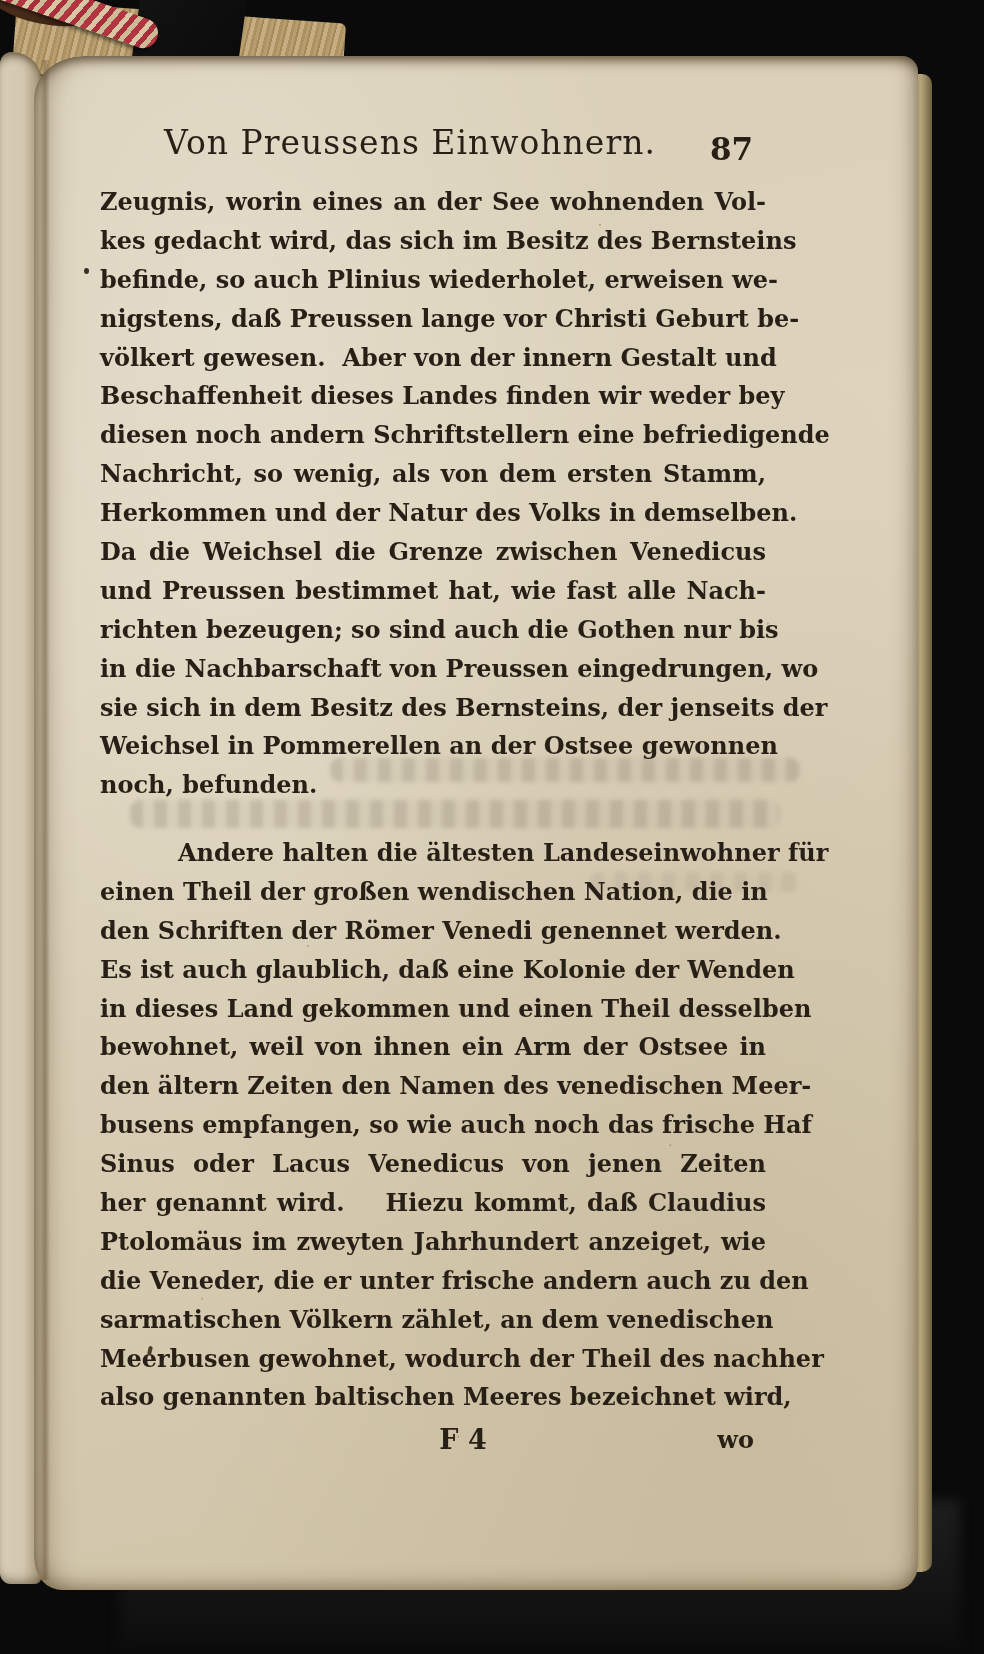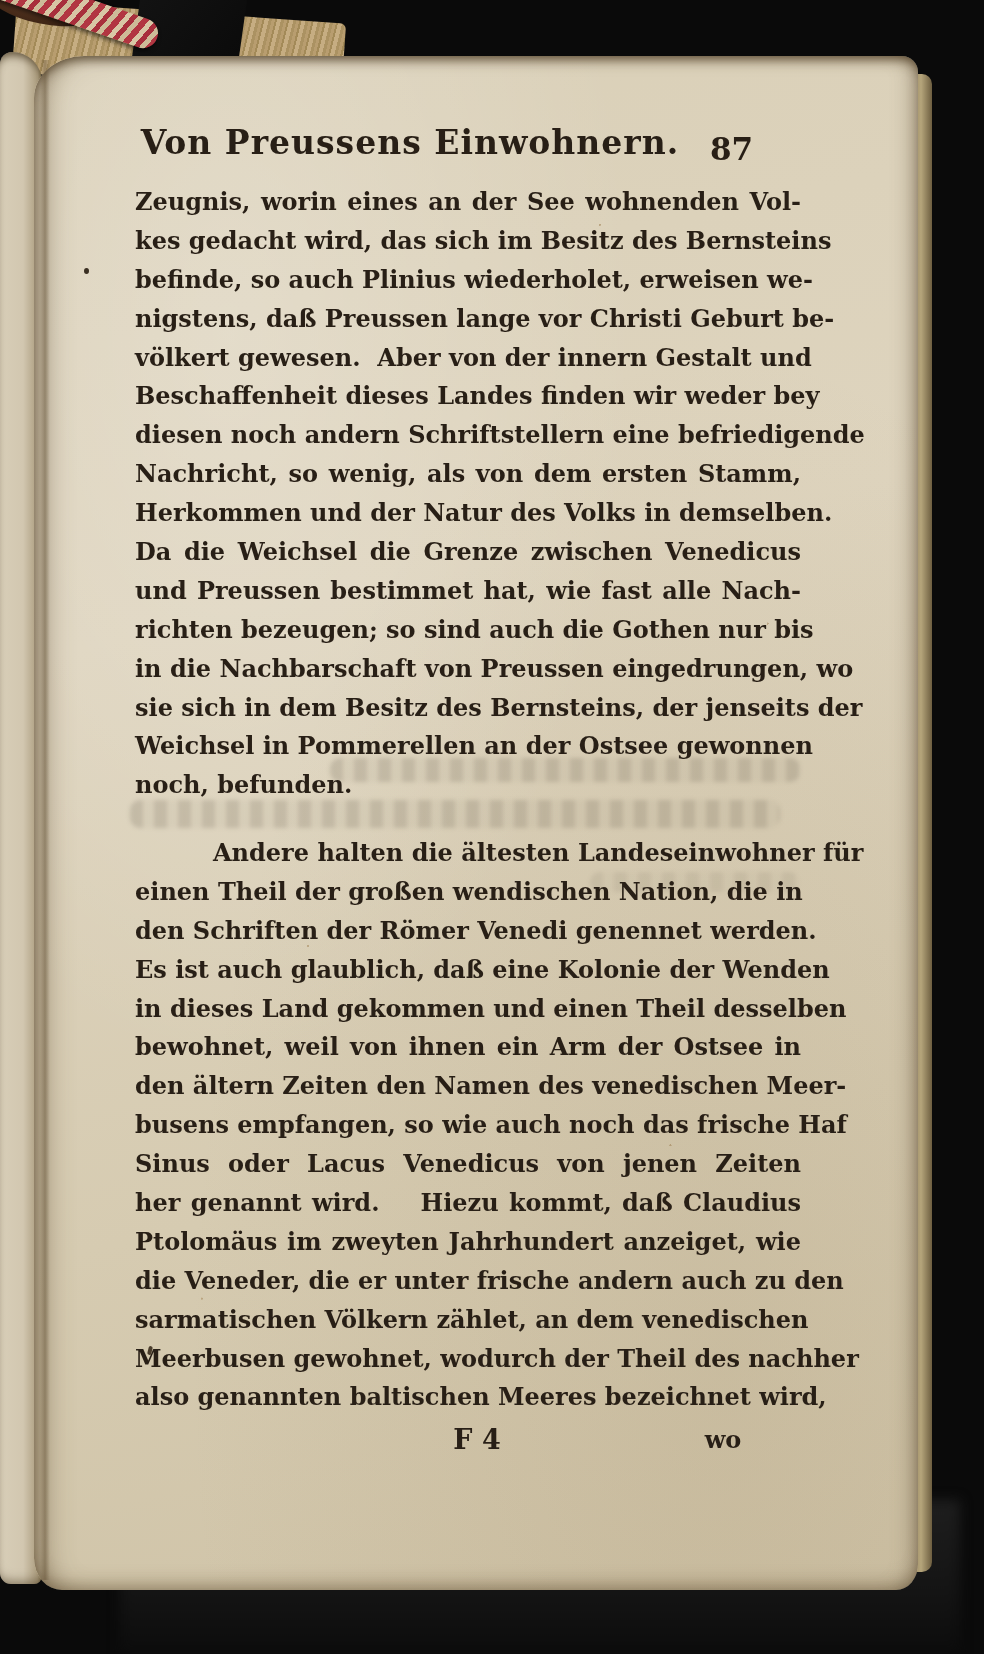--- a/index.html
+++ b/index.html
@@ -66,35 +66,35 @@
   
   .showthrough{filter:blur(2px);border-radius:10px;
     background:repeating-linear-gradient(90deg,rgba(104,96,80,.22) 0 13px,rgba(104,96,80,.05) 13px 24px);}
   .st1{left:330px;top:758px;width:470px;height:24px;}
   .st2{left:130px;top:800px;width:650px;height:28px;}
   .st3{left:590px;top:872px;width:210px;height:20px;opacity:.55;}
 
   
   .ink{color:#281f16;}
   .page-title{left:95px;top:118px;width:630px;height:50px;line-height:50px;
-    text-align:center;font-size:33px;font-weight:bold;letter-spacing:1px;}
+    text-align:center;font-size:33px;font-weight:normal;letter-spacing:1px;}
   .page-number{left:710px;top:126px;width:84px;height:46px;line-height:46px;
     text-align:left;font-size:31px;font-weight:bold;}
-  .para{left:100px;width:666px;margin-left:35px;}
+  .para{left:100px;width:666px;}
   .p1{top:183px;}
   .p2{top:834px;}
   .ln{position:relative;display:block;height:38.9px;line-height:38.9px;
     font-size:24px;font-weight:bold;text-align:justify;text-align-last:justify;
     white-space:nowrap;}
   .ln-last{text-align-last:left;}
   .ln-indent{padding-left:78px;}
-  .footer-row{left:102px;top:1420px;width:666px;height:40px;}
+  .footer-row{left:88px;top:1420px;width:666px;height:40px;}
   .signature-mark{left:320px;top:0;width:110px;text-align:center;
     font-size:27px;font-weight:bold;line-height:40px;}
-  .catchword{right:0;top:0;width:90px;text-align:center;
+  .catchword{right:0;top:0;width:90px;text-align:right;
     font-size:24px;font-weight:bold;line-height:40px;}
   .ink-speck{left:84px;top:268px;width:5px;height:6px;background:#3a2f22;border-radius:50%;}
   .comma-mark{left:148px;top:1346px;width:4px;height:9px;background:#4a3d2c;border-radius:2px;transform:rotate(14deg);}
 </style>
 </head>
 <body>
 
 <div class="stage">
 
   <div class="floor-shadow"></div>

